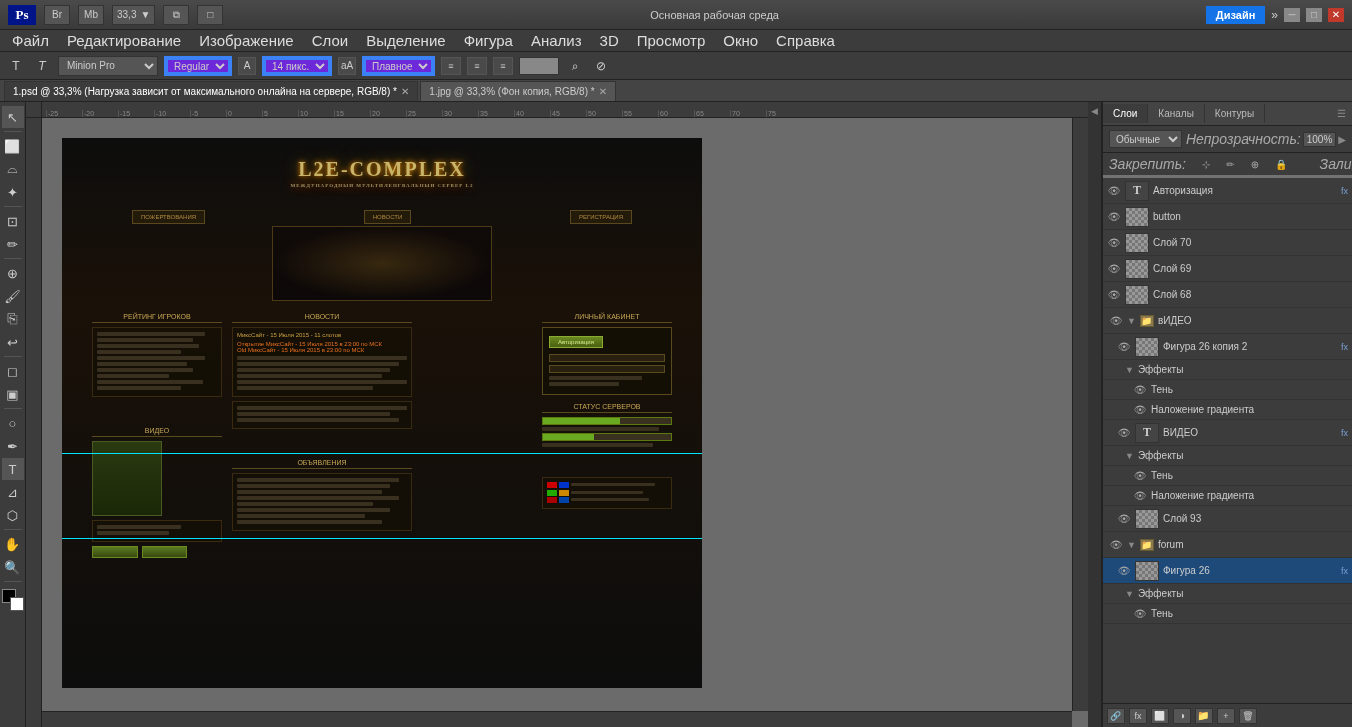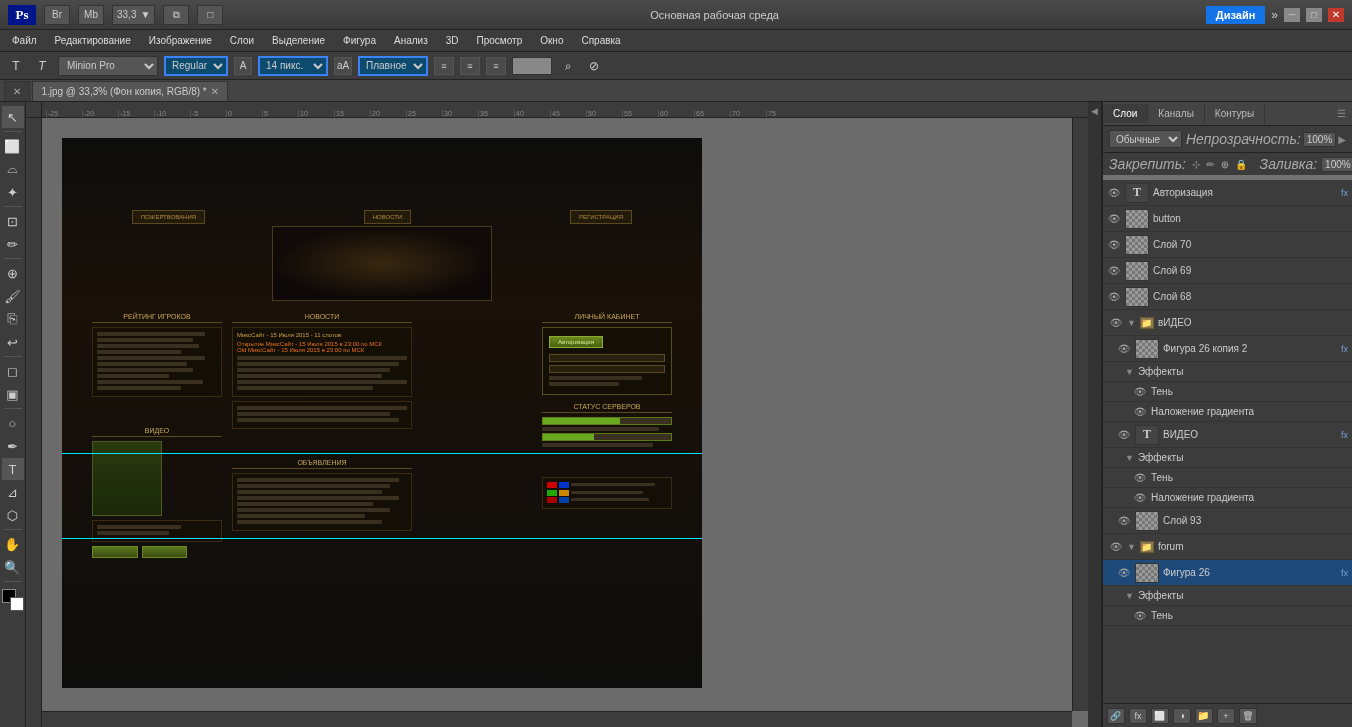--- a/index.html
+++ b/index.html
@@ -105,21 +105,21 @@
       height: 22px;
       background: #3c3c3c;
       display: flex;
       align-items: center;
       padding: 0 4px;
       gap: 2px;
       border-bottom: 1px solid #222;
     }
     .menu-item {
       padding: 2px 8px;
-      font-size: 10px;
+      font-size: 15px;
       color: #ddd;
       cursor: pointer;
     }
 
     
     #options-bar {
       height: 28px;
       background: #3c3c3c;
       display: flex;
       align-items: center;
@@ -140,22 +140,22 @@
       height: 20px;
       background: #555;
       border: 1px solid #333;
       color: #ccc;
       font-size: 10px;
       padding: 0 4px;
       min-width: 100px;
     }
     .options-select {
       height: 20px;
-      background: #0c4a6e;
-      border: 2px solid #3b82f6;
+      background: #6d28d9;
+      border: 4px solid #3b82f6;
       color: #ccc;
       font-size: 10px;
       padding: 0 2px;
       min-width: 60px;
     }
     .options-color-box {
       width: 40px;
       height: 18px;
       background: #888;
       border: 1px solid #333;
@@ -539,22 +539,22 @@
       color: #ccc;
       background: #555;
       border: 1px solid #333;
       padding: 1px 3px;
       min-width: 30px;
     }
     #lock-row {
       padding: 3px 6px;
       display: flex;
       align-items: center;
-      gap: 6px;
-      border-bottom: 5px solid #737373;
+      gap: 16px;
+      border-bottom: 3px solid #737373;
       font-size: 10px;
       color: #aaa;
       text-align: center;
     }
     .lock-icon {
       font-size: 10px;
     }
     .fill-row {
       display: flex;
       align-items: center;
@@ -733,20 +733,21 @@
   <div class="align-btn" title="Left align">≡</div>
   <div class="align-btn" title="Center align">≡</div>
   <div class="align-btn" title="Right align">≡</div>
   <div class="options-color-box"></div>
   <div class="options-icon">⌕</div>
   <div class="options-icon">⊘</div>
 </div>
 
 <div id="doc-tabs">
   <div class="doc-tab active">
+    <span>1.psd @ 33,3% (Нагрузка зависит от максимального онлайна на сервере, RGB/8) *</span>
     <span class="tab-close">✕</span>
   </div>
   <div class="doc-tab">
     <span>1.jpg @ 33,3% (Фон копия, RGB/8) *</span>
     <span class="tab-close">✕</span>
   </div>
 </div>
 
 <div id="main-area">
 
@@ -815,20 +816,24 @@
     <div id="canvas-hscroll"></div>
     <div id="canvas-content">
       <div id="canvas-wrapper">
         
         <div class="guide-h" style="top: 315px;"></div>
         <div class="guide-h" style="top: 400px;"></div>
         
         <div id="canvas-image">
           <div class="canvas-bg">
 
+            <div class="site-header">
+              <div style="font-size:20px; letter-spacing:2px; color:#c8b56a; text-shadow: 0 0 15px #8a6a00, 0 0 5px #ff8800;">L2E-COMPLEX</div>
+              <div style="font-size:5px; color:#a09060; letter-spacing:1px; margin-top:2px;">МЕЖДУНАРОДНЫЙ МУЛЬТИЛЕНГВАЛЬНЫЙ СЕРВЕР L2</div>
+            </div>
 
             <div style="position:absolute; top:72px; left:50%; transform:translateX(-50%); display:flex; gap:6px; width:500px; justify-content:space-between;">
               <div style="background:rgba(40,30,10,0.8);border:1px solid #5a4820;color:#b08840;font-size:6px;padding:3px 8px;">ПОЖЕРТВОВАНИЯ</div>
               <div style="background:rgba(40,30,10,0.8);border:1px solid #5a4820;color:#b08840;font-size:6px;padding:3px 8px;">НОВОСТИ</div>
               <div style="background:rgba(40,30,10,0.8);border:1px solid #5a4820;color:#b08840;font-size:6px;padding:3px 8px;">РЕГИСТРАЦИЯ</div>
             </div>
 
             <div style="position:absolute;top:88px;left:50%;transform:translateX(-50%);width:220px;height:75px;background:linear-gradient(180deg,#2a1a08,#0d0d05);border:1px solid #4a3a18;overflow:hidden;">
               <div style="width:100%;height:100%;background:radial-gradient(ellipse,#3a2a10 0%,#0d0808 70%);opacity:0.9;"></div>
             </div>

